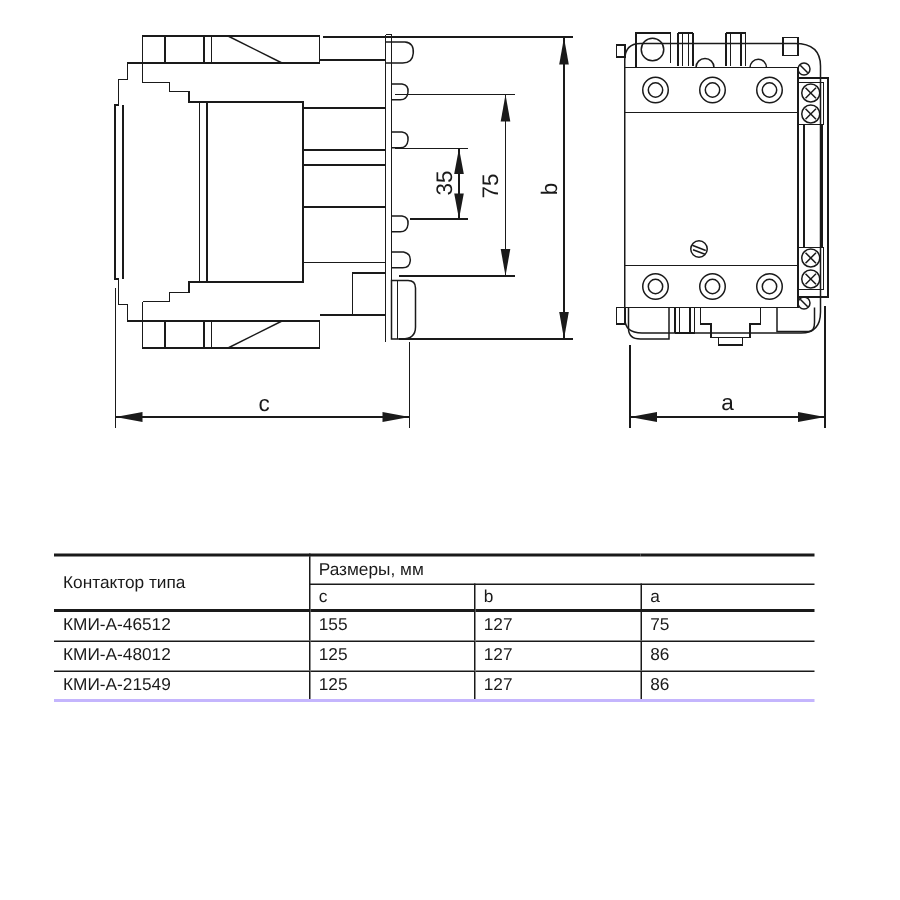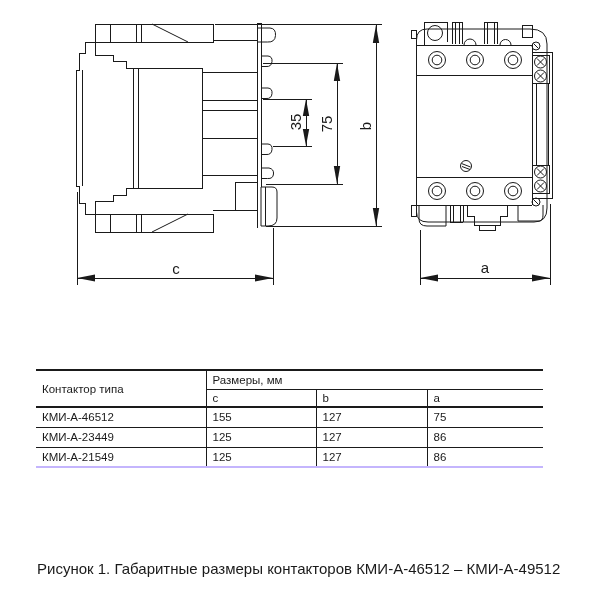--- a/index.html
+++ b/index.html
@@ -221,29 +221,28 @@
         <td class="bl">b</td>
         <td class="bl">a</td>
       </tr>
       <tr class="drow">
         <td>КМИ-А-46512</td>
         <td class="bl">155</td>
         <td class="bl">127</td>
         <td class="bl">75</td>
       </tr>
       <tr class="drow">
-        <td>КМИ-А-23449</td>
+        <td>КМИ-А-48012</td>
         <td class="bl">125</td>
         <td class="bl">127</td>
         <td class="bl">86</td>
       </tr>
       <tr class="drow">
         <td>КМИ-А-21549</td>
         <td class="bl">125</td>
         <td class="bl">127</td>
         <td class="bl">86</td>
       </tr>
     </tbody>
   </table>
 
-  <div class="caption">Рисунок 1. Габаритные размеры контакторов КМИ-А-46512 – КМИ-А-49512</div>
 
 </div>
 
 </body></html>

